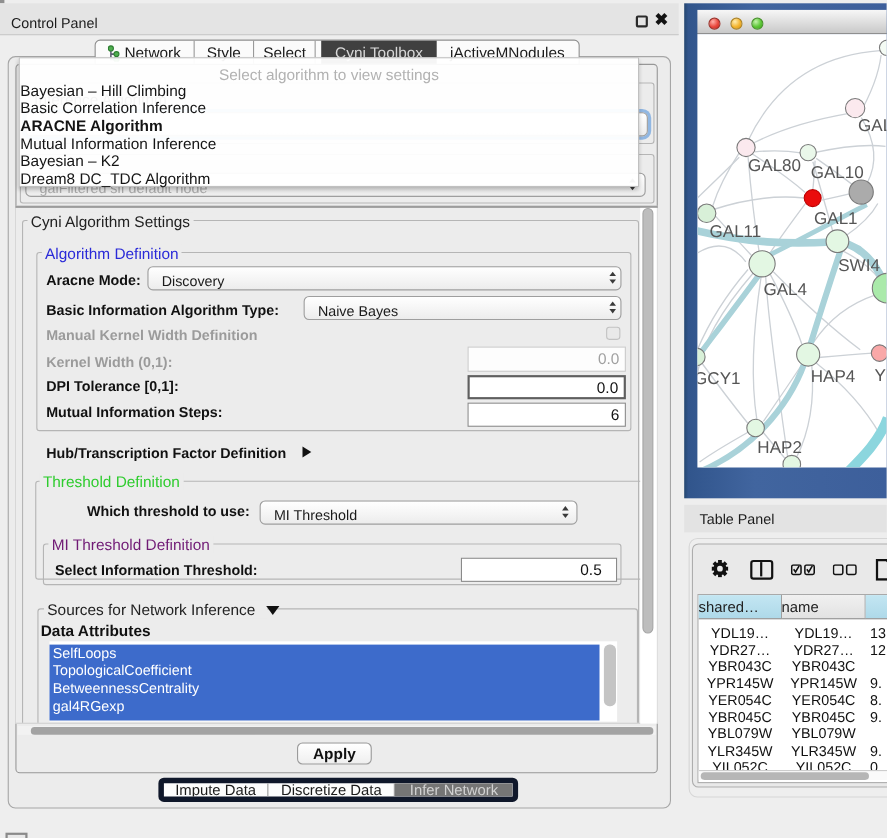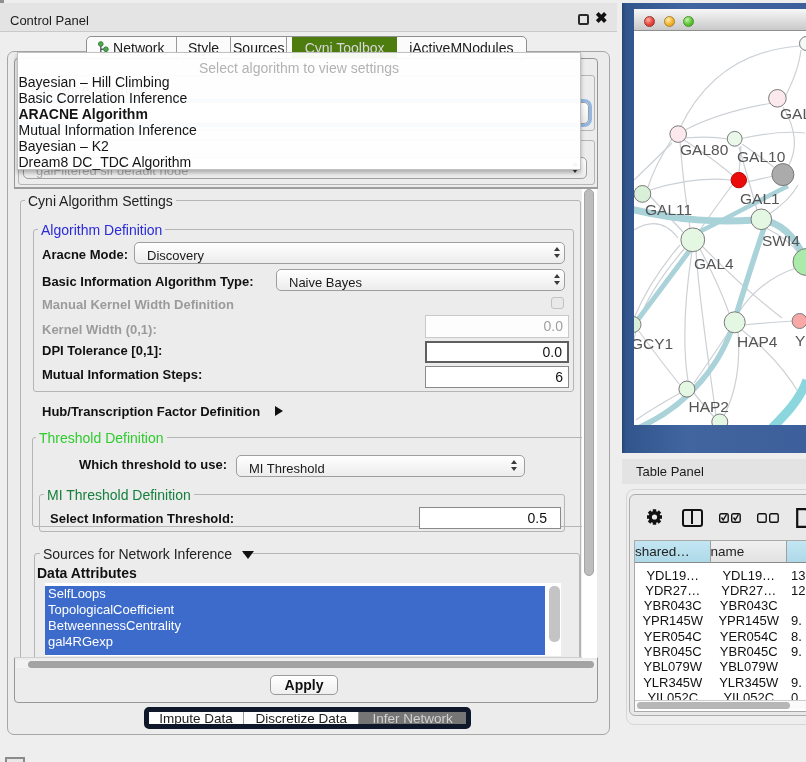--- a/index.html
+++ b/index.html
@@ -117,23 +117,23 @@
 </div>
 
 <div class="abs" id="toptabs">
   <div class="tab" style="width:90px;"><svg width="11" height="15" viewBox="0 0 11 15" style="margin-right:4px; margin-top:2px;">
         <path d="M2.8 5 L2.8 13 L5.6 13 M2.8 8.2 L5.6 8.2" stroke="#5c5c70" stroke-width="1.4" fill="none"></path>
         <circle cx="2.8" cy="3" r="2.3" fill="#4fae4f" stroke="#2e7d32" stroke-width="1"></circle>
         <circle cx="7.9" cy="8.2" r="2.3" fill="#4fae4f" stroke="#2e7d32" stroke-width="1"></circle>
         <circle cx="7.9" cy="13.2" r="2.3" fill="#4fae4f" stroke="#2e7d32" stroke-width="1"></circle>
       </svg>Network</div>
   <div class="tab" style="width:55px;">Style</div>
-  <div class="tab" style="width:56px;">Sources</div>
+  <div class="tab" style="width:56px;">Select</div>
   <div class="tab selwrap" style="width:110px; border-right:none; position:relative;">
-      <div style="position:absolute; left:5px; top:0; width:105px; height:100%; background:#4d7c0f; color:#d8d8d8; display:flex; align-items:center; justify-content:center;">Cyni Toolbox</div>
+      <div style="position:absolute; left:5px; top:0; width:105px; height:100%; background:#404040; color:#d8d8d8; display:flex; align-items:center; justify-content:center;">Cyni Toolbox</div>
     </div>
   <div class="tab last" style="width:130px;">jActiveMNodules</div>
 </div>
 
 <div class="abs" id="scrollarea">
 
   <div class="grp" style="left:6px; top:11px; width:561px; height:700px;"></div>
   <div class="grplabel" style="left:11px; top:4px;">Cyni Algorithm Settings</div>
 
   <div class="grp" style="left:19px; top:40px; width:541px; height:163px;"></div>
@@ -183,21 +183,21 @@
   <div class="blab" style="left:65px; top:268px;">Which threshold to use:</div>
   <div class="combo" style="left:222px; top:266px; width:289px; height:22px;">
     <span class="ct">MI Threshold</span>
     <span class="spin" style="left:274px; top:4px;">
         <span class="u"></span>
         <span class="d"></span>
       </span>
   </div>
 
   <div class="grp" style="left:25px; top:305px; width:526px; height:38px;"></div>
-  <div class="grplabel" style="left:30px; top:298px; color:#15803d;text-align:right;">MI Threshold Definition</div>
+  <div class="grplabel" style="left:30px; top:298px; color:#701a75;text-align:right;">MI Threshold Definition</div>
 
   <div class="blab" style="left:36px; top:322px;">Select Information Threshold:</div>
   <div class="field" style="left:405px; top:318px; width:142px; height:22px;
     border:1px solid #8a8a8a; line-height:20px; padding-right:13px;">0.5</div>
 
   <div class="grp" style="left:19.5px; top:364px; width:546px; height:360px;"></div>
   <div class="grplabel" style="left:26px; top:357px;">Sources for Network Inference &nbsp;</div>
   <div style="position:absolute; left:228px; top:362px; width:0; height:0;
     border-left:6.5px solid transparent; border-right:6.5px solid transparent; border-top:8px solid #111;"></div>
   <div class="blab" style="left:23px; top:376px; font-size:14px;">Data Attributes</div>

